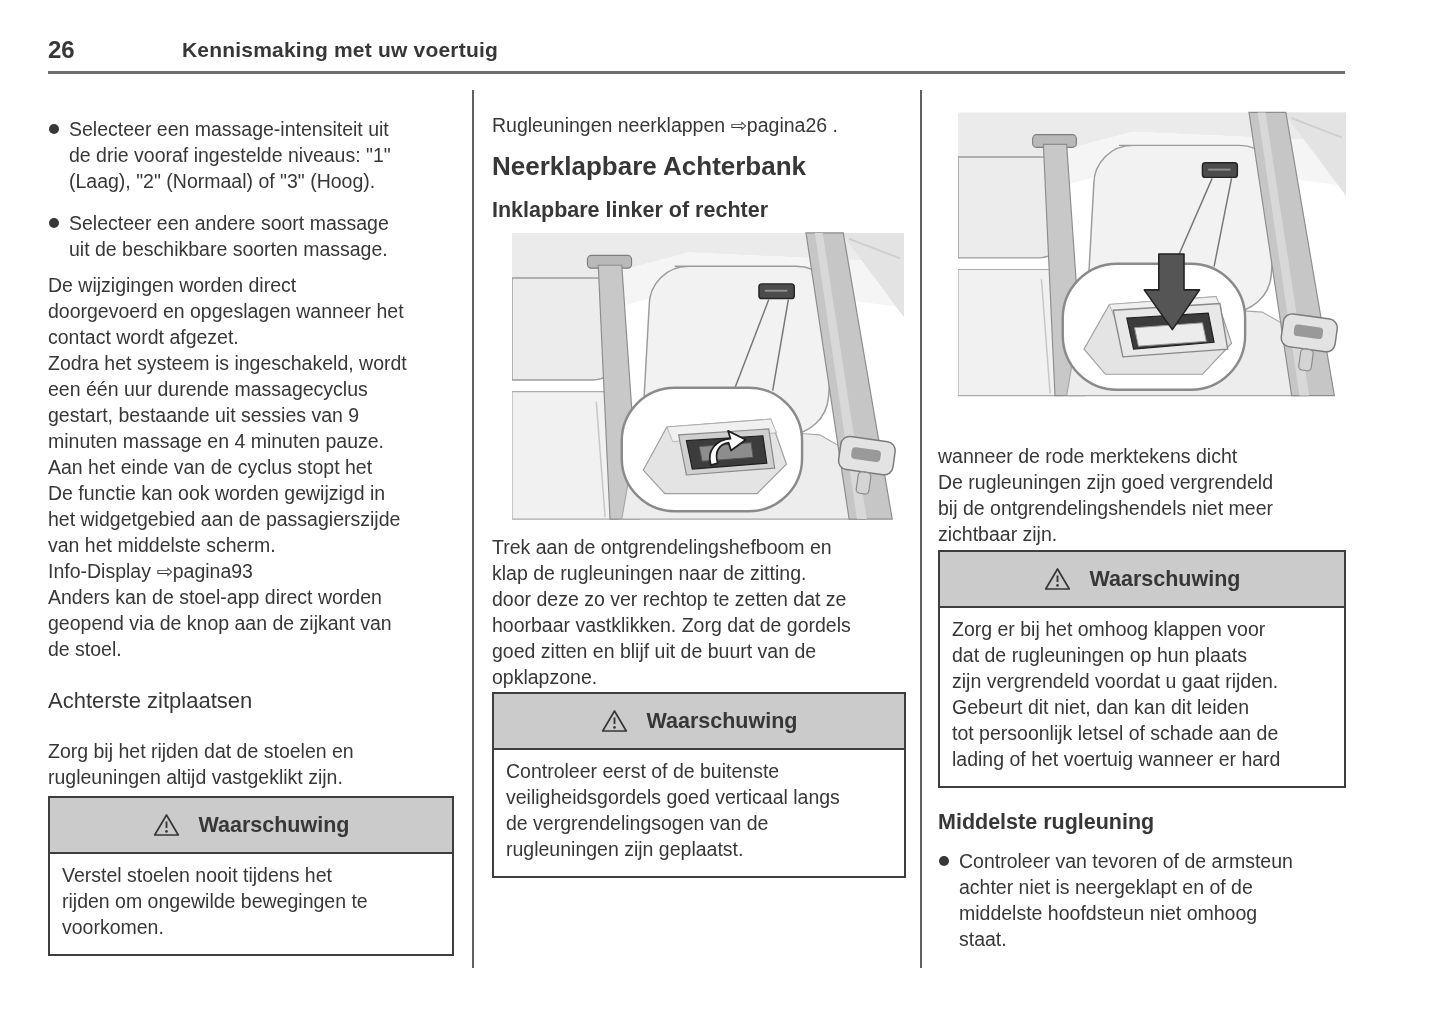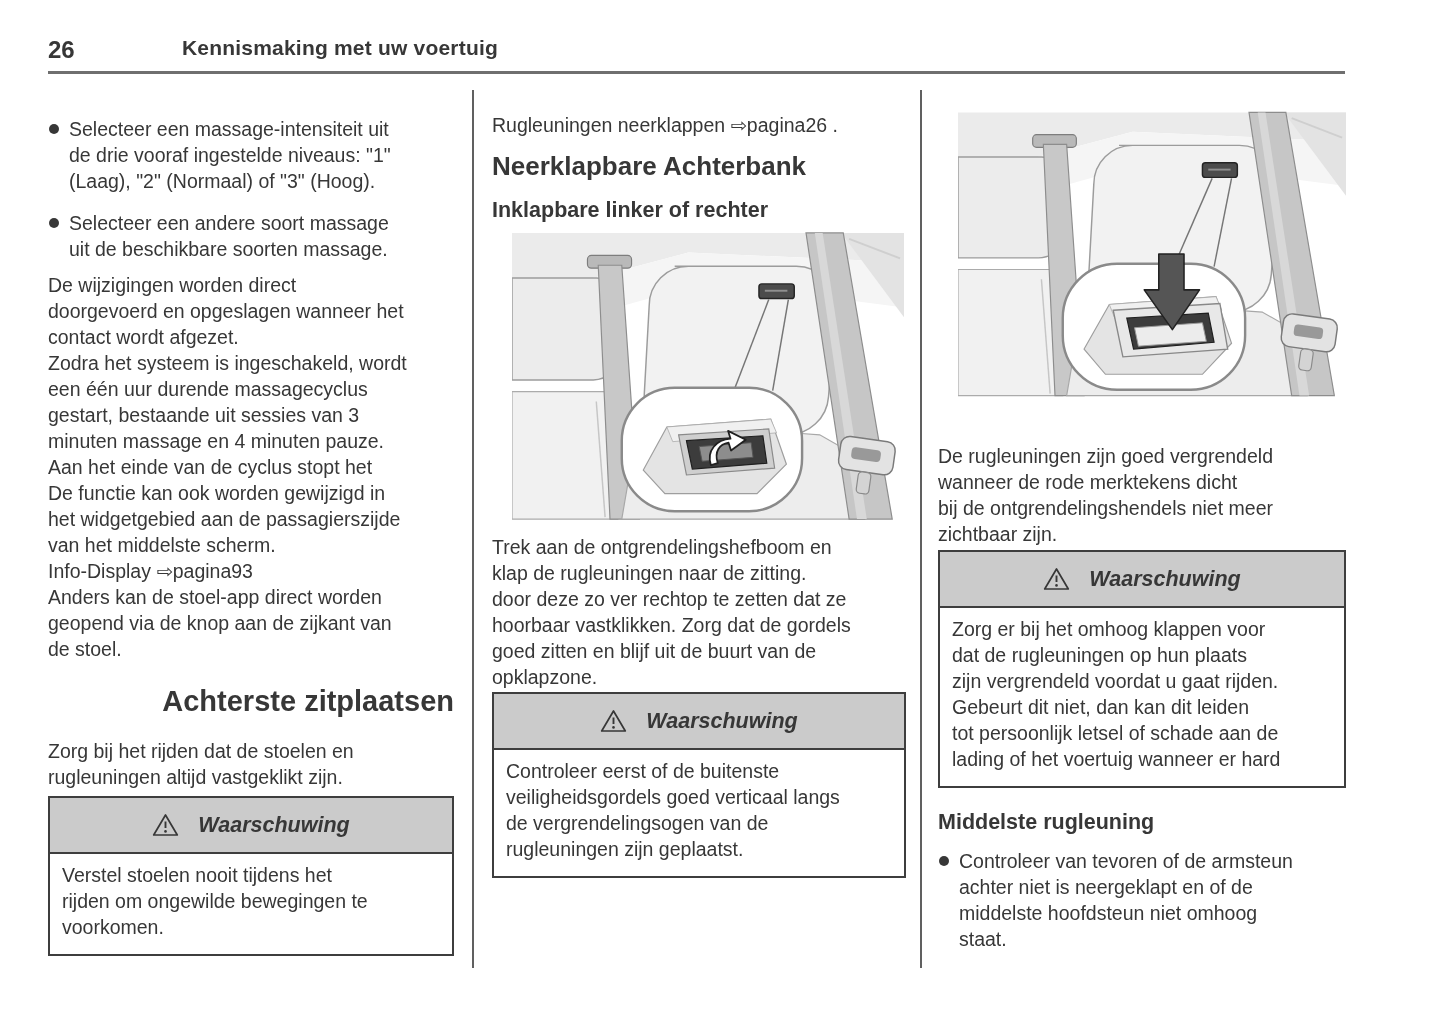--- a/index.html
+++ b/index.html
@@ -6,21 +6,21 @@
   body {
     width:1445px; height:1018px; overflow:hidden;
     font-family:"Liberation Sans","DejaVu Sans",sans-serif;
     color:#373737;
   }
   .page { position:relative; width:1445px; height:1018px; background:#fff; }
 
   
   .header { position:absolute; left:48px; top:36px; width:1297px;
             border-bottom:3px solid #6f6f6f; padding-bottom:7px;
-            display:flex; align-items:flex-start; }
+            display:flex; align-items:center; }
   .page-num { font-size:24px; font-weight:bold; width:134px; }
   .page-title { font-size:21px; font-weight:bold; letter-spacing:0.2px; }
 
   
   .vdivider { position:absolute; top:90px; height:878px; width:2px; background:#606060; }
   .vdivider.d1 { left:472px; }
   .vdivider.d2 { left:920px; }
 
   .col { position:absolute; top:88px;margin-top:20px; }
   .col-left  { left:48px;  width:406px; }
@@ -29,34 +29,34 @@
 
   .ln { font-size:19.5px; line-height:26px; white-space:nowrap; }
 
   
   .bullet-item { position:relative; padding-left:21px; }
   .bullet-item + .bullet-item { margin-top:16px; }
   .bullet-dot { position:absolute; left:1px; top:8px; width:10px; height:10px;
                 border-radius:50%; background:#373737; }
 
   .para-block { margin-top:10px; }
-  .h1 { font-size:29px; font-weight:bold; line-height:34px; margin-top:22px;text-align:right; }
+  .h1 { font-size:22px; font-weight:normal; line-height:34px; margin-top:22px; }
   .h2 { font-size:26px; font-weight:bold; line-height:32px; margin-top:12px; }
   .h3 { font-size:21.5px; font-weight:bold; line-height:28px; }
   .h3 .ln { font-size:21.5px; font-weight:bold; line-height:28px; }
 
   .intro { margin-top:20px; }
   .lead { margin-top:4px; }
   .crossref { white-space:nowrap; }
 
   
   .warnbox { border:2px solid #3e3e3e; background:#fff; }
   .warnhead { background:#cbcbcb; border-bottom:2px solid #3e3e3e;
               display:flex; align-items:center; justify-content:center; gap:19px;
-              height:54px; font-size:21.5px; font-weight:bold;font-style:italic; }
+              height:54px; font-size:21.5px; font-weight:bold; }
   .warnbody { padding:8px 12px 14px 12px; }
   .mt6{margin-top:6px}.mt8{margin-top:8px}.mt12{margin-top:12px}.mt14{margin-top:14px}
   .mt2{margin-top:2px}.mt3{margin-top:3px}.mt20{margin-top:20px}.mt45{margin-top:45px}
 
   .illus { display:block; margin-left:20px; margin-top:8px; }
   .illus-r { display:block; margin-left:20px; margin-top:2px; }
 </style>
 </head>
 <body>
 
@@ -90,21 +90,21 @@
     </div>
 
     <div class="para-block">
         <div class="ln">De wijzigingen worden direct</div>
         <div class="ln">doorgevoerd en opgeslagen wanneer het</div>
         <div class="ln">contact wordt afgezet.</div>
       </div>
     <div>
         <div class="ln">Zodra het systeem is ingeschakeld, wordt</div>
         <div class="ln">een één uur durende massagecyclus</div>
-        <div class="ln">gestart, bestaande uit sessies van 3</div>
+        <div class="ln">gestart, bestaande uit sessies van 9</div>
         <div class="ln">minuten massage en 4 minuten pauze.</div>
         <div class="ln">Aan het einde van de cyclus stopt het</div>
       </div>
     <div>
         <div class="ln">De functie kan ook worden gewijzigd in</div>
         <div class="ln">het widgetgebied aan de passagierszijde</div>
         <div class="ln">van het middelste scherm.</div>
       </div>
     <div class="ln">
       <span>Info-Display </span><span class="crossref">⇨pagina93</span>
@@ -247,22 +247,22 @@
       <rect x="108" y="156" width="188" height="130" rx="56" fill="#ffffff" stroke="#8a8a8a" stroke-width="2.5"></rect>
       <polygon points="130,244 156,198 266,190 282,238 252,270 152,270" fill="#e4e4e4" stroke="#9e9e9e" stroke-width="1.2"></polygon>
       <polygon points="156,198 266,190 272,204 162,213" fill="#f0f0f0" stroke="#ababab" stroke-width="0.8"></polygon>
       <path d="M160,204 L270,197 L278,244 L170,252 Z" fill="#e8e8e8" stroke="#888888" stroke-width="1.4"></path>
       <path d="M174,212 L258,207 L264,237 L181,244 Z" fill="#3c3c3c" stroke="#1f1f1f" stroke-width="1.2"></path>
       <path d="M182,222 L252,217 L256,236 L186,241 Z" fill="#ececec" stroke="#9a9a9a" stroke-width="1"></path>
       <polygon points="207,146 233,146 233,183 249,183 221,224 192,183 207,183" fill="#555555" stroke="#222222" stroke-width="1.6" stroke-linejoin="round"></polygon>
     </svg>
 
     <div class="mt45">
+        <div class="ln">wanneer de rode merktekens dicht</div>
         <div class="ln">De rugleuningen zijn goed vergrendeld</div>
-        <div class="ln">wanneer de rode merktekens dicht</div>
         <div class="ln">bij de ontgrendelingshendels niet meer</div>
         <div class="ln">zichtbaar zijn.</div>
       </div>
 
     <div class="warnbox mt3">
       <div class="warnhead">
         <svg width="27" height="24" viewBox="0 0 27 24">
           <path d="M13.5 2 L25.3 22 H1.7 Z" fill="none" stroke="#373737" stroke-width="1.7" stroke-linejoin="round"></path>
           <line x1="13.5" y1="8.5" x2="13.5" y2="15" stroke="#373737" stroke-width="1.9"></line>
           <circle cx="13.5" cy="18.4" r="1.3" fill="#373737"></circle>

